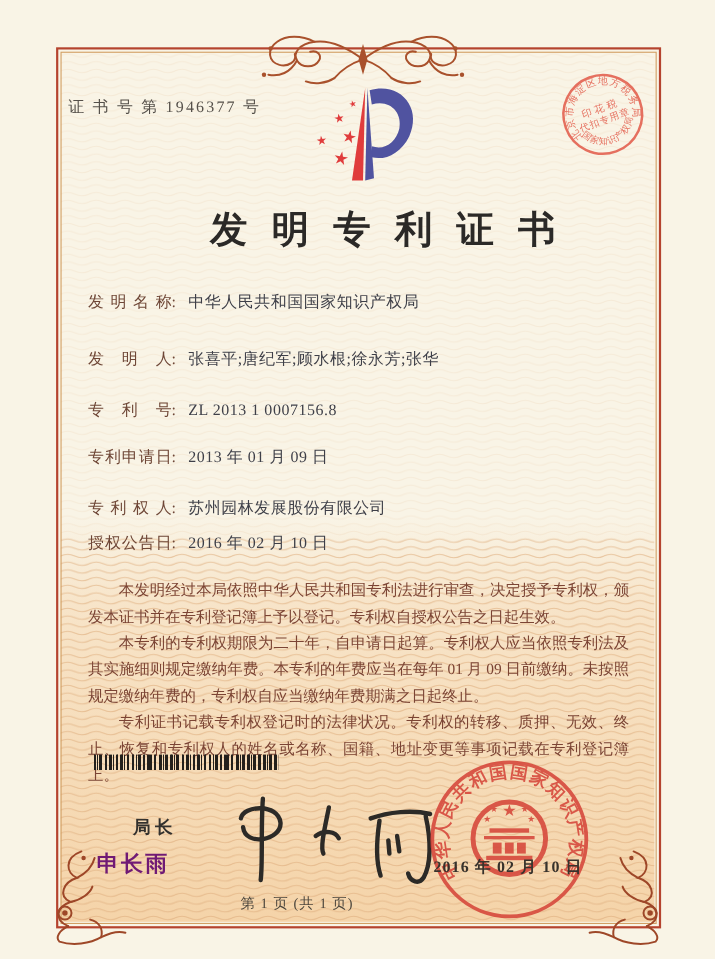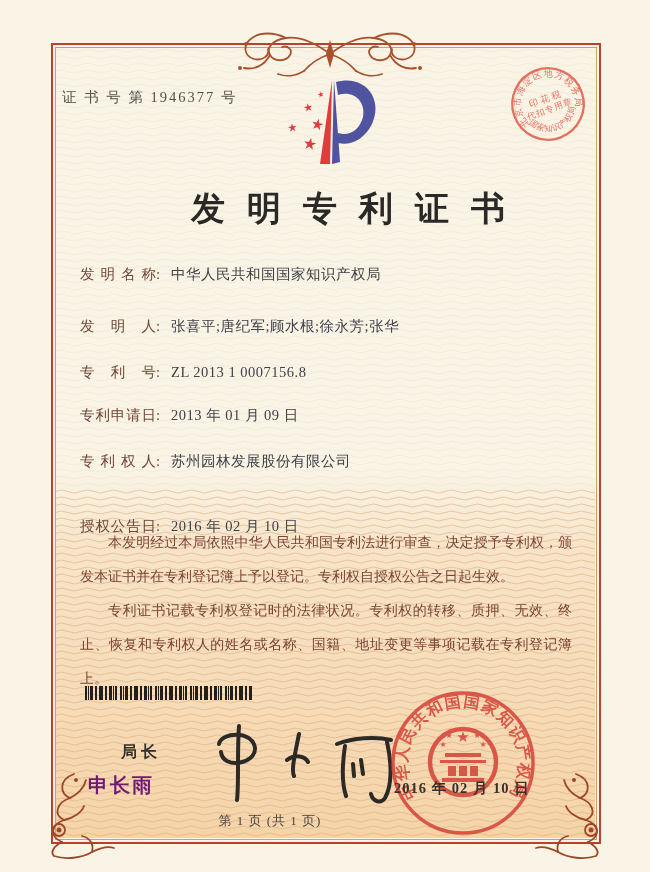--- a/index.html
+++ b/index.html
@@ -21,21 +21,21 @@
 
   
   .certno{position:absolute;left:62px;top:88px;font-size:14.5px;color:#55504a;letter-spacing:2px;}
   .title{position:absolute;left:0;top:186px;width:650px;text-align:center;
     font-size:34px;font-weight:bold;color:#2b2927;letter-spacing:22px;text-indent:22px;padding-left:23px;}
   .fieldrow{position:absolute;left:80px;font-size:14.5px;color:#3e3f48;white-space:nowrap;}
   .flabel{display:inline-block;width:76px;text-align:justify;text-align-last:justify;-moz-text-align-last:justify;color:#6e4636;}
   .fcolon{color:#6e4636;margin-right:11px;}
   .fvalue{color:#3e3f48;letter-spacing:.5px;}
   .bodytext{position:absolute;left:80px;top:526px;width:492px;
-    font-size:14px;line-height:34px;color:#7b4434;text-align:justify;}
+    font-size:14px;line-height:24px;color:#7b4434;text-align:justify;}
   .bodytext p{margin:0;text-indent:2em;}
 
   .barcode{position:absolute;left:85px;top:686px;width:168px;height:14px;
     background:
       repeating-linear-gradient(90deg,#23201c 0 2px,transparent 2px 5px),
       repeating-linear-gradient(90deg,#23201c 0 1px,transparent 1px 3.5px);}
 
   .signer-title{position:absolute;left:88px;top:742px;font-size:16px;color:#33312e;font-weight:600;letter-spacing:4px;margin-left:33px;}
   .signer-name{position:absolute;left:88px;top:772px;font-size:20px;color:#701a75;font-weight:600;letter-spacing:2px;}
   .signature{position:absolute;left:195px;top:712px;width:210px;height:98px;}
@@ -152,26 +152,27 @@
 </div>
 <div class="fieldrow" style="top:363px">
   <span class="flabel">专利号</span><span class="fcolon">:</span><span class="fvalue">ZL 2013 1 0007156.8</span>
 </div>
 <div class="fieldrow" style="top:406px">
   <span class="flabel">专利申请日</span><span class="fcolon">:</span><span class="fvalue">2013 年 01 月 09 日</span>
 </div>
 <div class="fieldrow" style="top:452px">
   <span class="flabel">专利权人</span><span class="fcolon">:</span><span class="fvalue">苏州园林发展股份有限公司</span>
 </div>
-<div class="fieldrow" style="top:517px">
+<div class="fieldrow" style="top:484px">
   <span class="flabel">授权公告日</span><span class="fcolon">:</span><span class="fvalue">2016 年 02 月 10 日</span>
 </div>
 
 <div class="bodytext">
   <p>本发明经过本局依照中华人民共和国专利法进行审查，决定授予专利权，颁发本证书并在专利登记簿上予以登记。专利权自授权公告之日起生效。</p>
+  <p>本专利的专利权期限为二十年，自申请日起算。专利权人应当依照专利法及其实施细则规定缴纳年费。本专利的年费应当在每年 01 月 09 日前缴纳。未按照规定缴纳年费的，专利权自应当缴纳年费期满之日起终止。</p>
   <p>专利证书记载专利权登记时的法律状况。专利权的转移、质押、无效、终止、恢复和专利权人的姓名或名称、国籍、地址变更等事项记载在专利登记簿上。</p>
 </div>
 
 <div class="barcode"></div>
 
 <div class="signer-title">局长</div>
 <div class="signer-name">申长雨</div>
 
 <svg class="signature" viewBox="0 0 210 98">
   <g stroke="#2c2a27" fill="none" stroke-width="4" stroke-linecap="round" stroke-linejoin="round">

